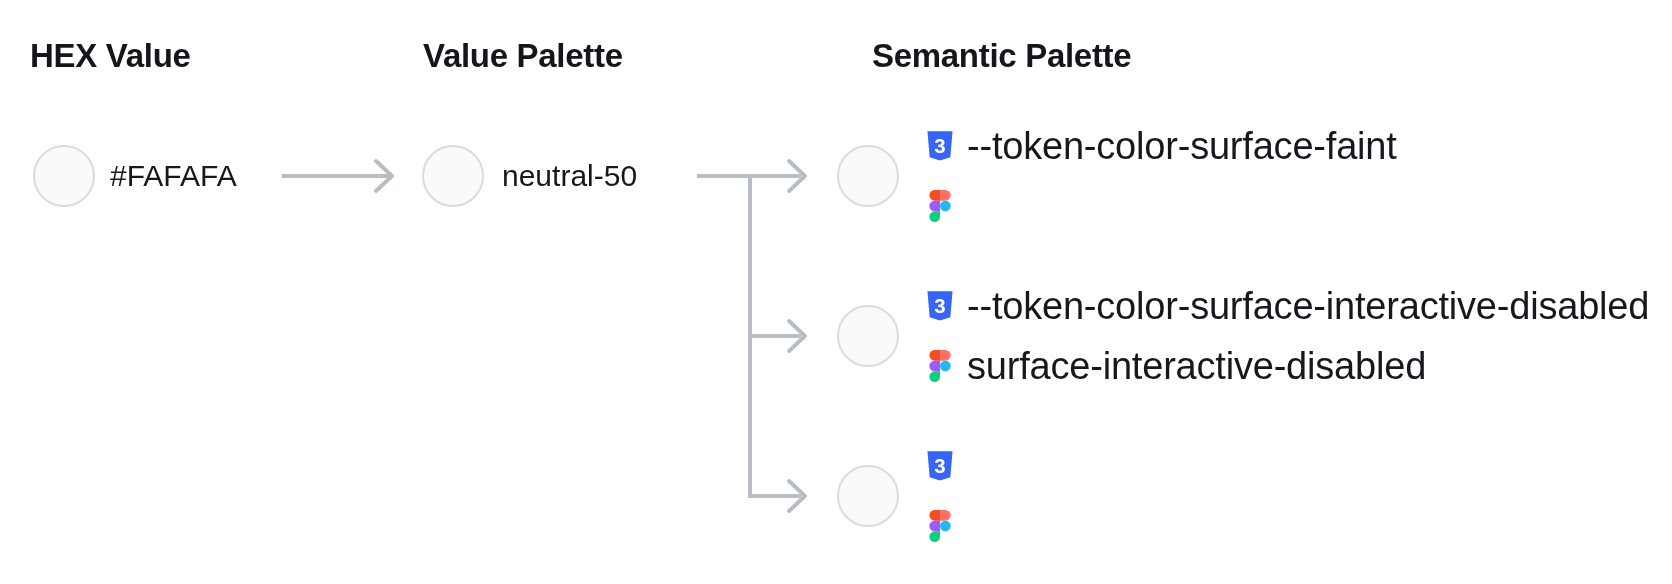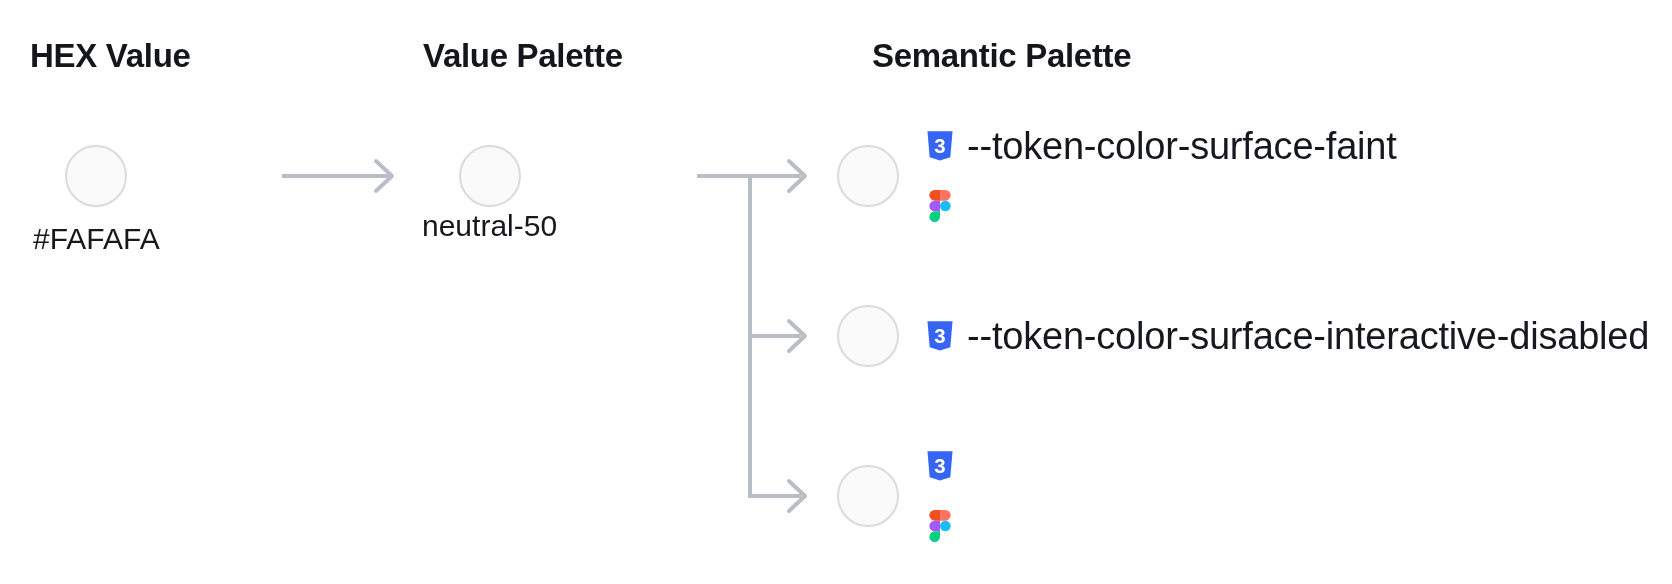--- a/index.html
+++ b/index.html
@@ -22,24 +22,23 @@
     white-space: nowrap;
   }
   .hdr-hex { left: 30px; }
   .hdr-core { left: 423px; }
   .hdr-semantic { left: 840px; margin-left: 32px; }
 
   .node {
     position: absolute;
     display: flex;
     align-items: center;
-    flex-direction: column;
   }
   .node-hex { left: 33px; top: 145px; gap: 15px; }
-  .node-core { left: 422px; top: 145px; gap: 2px; }
+  .node-core { left: 422px; top: 145px; gap: 18px; }
 
   .swatch {
     width: 62px;
     height: 62px;
     border-radius: 50%;
     background: var(--swatch-fill, #fafafa);
     border: 2px solid var(--swatch-border, #d9dbe1);
     box-sizing: border-box;
     flex: 0 0 auto;
   }
@@ -177,41 +176,53 @@
     <div class="sem-lines">
       <div class="sem-line">
         <span class="icon-box">
           <svg width="26" height="32" viewBox="0 0 28 32">
             <polygon class="css-shield" points="0.5,0 27.5,0 25.1,28.2 14,31.7 2.9,28.2"></polygon>
             <text class="css-shield-glyph" x="14" y="24" text-anchor="middle">3</text>
           </svg>
         </span>
         <span class="token-label">--token-color-surface-interactive-disabled</span>
       </div>
-    </div>
-  </div>
-
-  <div class="sem-row sem-row-3">
-    <div class="swatch"></div>
-    <div class="sem-lines">
-      <div class="sem-line">
-        <span class="icon-box">
-          <svg width="26" height="32" viewBox="0 0 28 32">
-            <polygon class="css-shield" points="0.5,0 27.5,0 25.1,28.2 14,31.7 2.9,28.2"></polygon>
-            <text class="css-shield-glyph" x="14" y="24" text-anchor="middle">3</text>
-          </svg>
-        </span>
-      </div>
       <div class="sem-line">
         <span class="icon-box">
           <svg width="22" height="32" viewBox="0 0 38 57">
             <path class="fg-blue" d="M19 28.5a9.5 9.5 0 1 1 19 0 9.5 9.5 0 0 1-19 0z"></path>
             <path class="fg-green" d="M0 47.5A9.5 9.5 0 0 1 9.5 38H19v9.5a9.5 9.5 0 1 1-19 0z"></path>
             <path class="fg-salmon" d="M19 0v19h9.5a9.5 9.5 0 1 0 0-19H19z"></path>
             <path class="fg-red" d="M0 9.5A9.5 9.5 0 0 0 9.5 19H19V0H9.5A9.5 9.5 0 0 0 0 9.5z"></path>
             <path class="fg-purple" d="M0 28.5A9.5 9.5 0 0 0 9.5 38H19V19H9.5A9.5 9.5 0 0 0 0 28.5z"></path>
           </svg>
         </span>
+        <span class="token-label">surface-interactive-disabled</span>
       </div>
     </div>
   </div>
 
+  <div class="sem-row sem-row-3">
+    <div class="swatch"></div>
+    <div class="sem-lines">
+      <div class="sem-line">
+        <span class="icon-box">
+          <svg width="26" height="32" viewBox="0 0 28 32">
+            <polygon class="css-shield" points="0.5,0 27.5,0 25.1,28.2 14,31.7 2.9,28.2"></polygon>
+            <text class="css-shield-glyph" x="14" y="24" text-anchor="middle">3</text>
+          </svg>
+        </span>
+      </div>
+      <div class="sem-line">
+        <span class="icon-box">
+          <svg width="22" height="32" viewBox="0 0 38 57">
+            <path class="fg-blue" d="M19 28.5a9.5 9.5 0 1 1 19 0 9.5 9.5 0 0 1-19 0z"></path>
+            <path class="fg-green" d="M0 47.5A9.5 9.5 0 0 1 9.5 38H19v9.5a9.5 9.5 0 1 1-19 0z"></path>
+            <path class="fg-salmon" d="M19 0v19h9.5a9.5 9.5 0 1 0 0-19H19z"></path>
+            <path class="fg-red" d="M0 9.5A9.5 9.5 0 0 0 9.5 19H19V0H9.5A9.5 9.5 0 0 0 0 9.5z"></path>
+            <path class="fg-purple" d="M0 28.5A9.5 9.5 0 0 0 9.5 38H19V19H9.5A9.5 9.5 0 0 0 0 28.5z"></path>
+          </svg>
+        </span>
+      </div>
+    </div>
+  </div>
+
 </div>
 
 </body></html>

